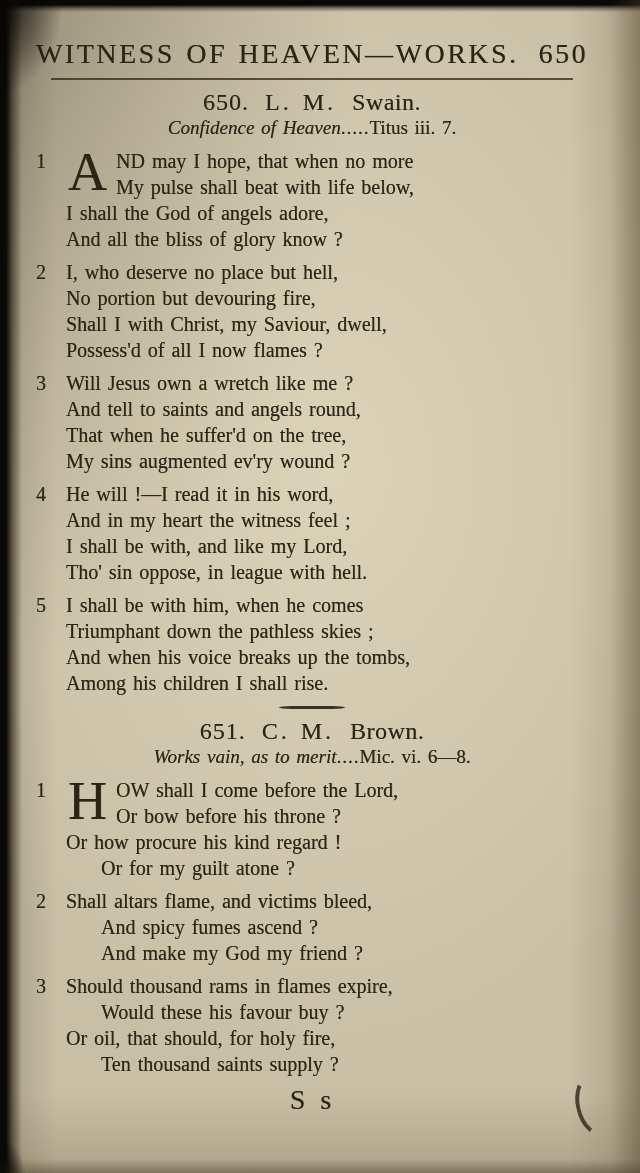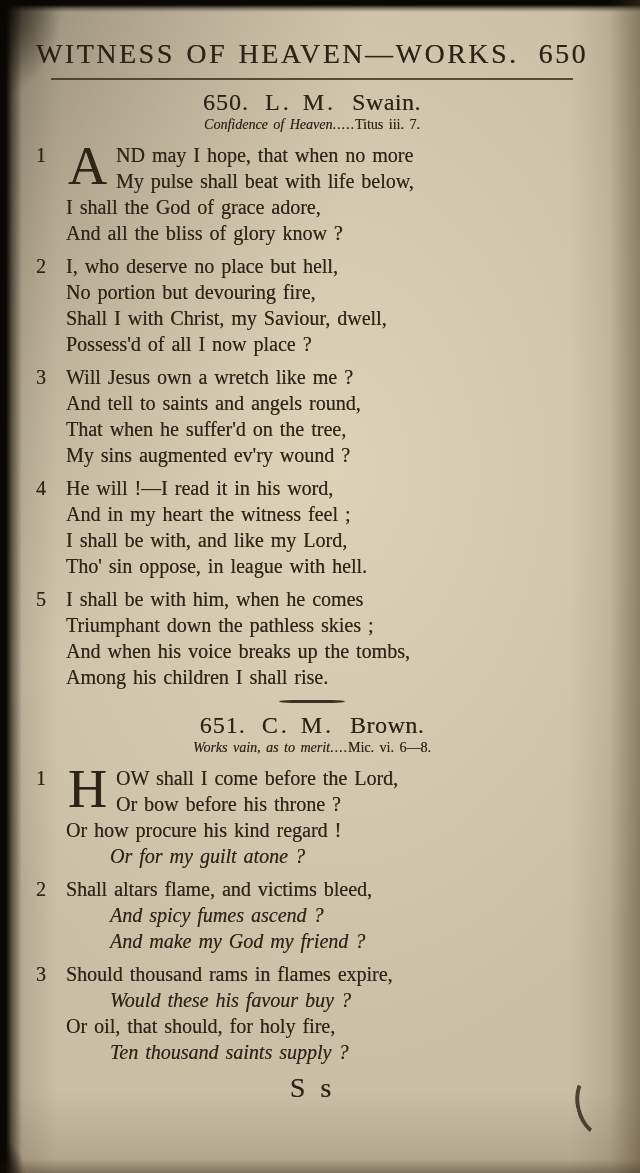--- a/index.html
+++ b/index.html
@@ -18,27 +18,27 @@
     text-shadow:0.3px 0.3px 0.6px rgba(43,33,18,0.55);
     word-spacing:2px;
   }
   .content{margin:0 44px 0 28px;position:relative;}
   .running-head{display:flex;justify-content:center;align-items:baseline;gap:20px;
     padding-top:38px;font-size:28px;letter-spacing:2.5px;}
   .head-rule{width:92%;height:2px;margin:8px auto 0;background:rgba(52,42,26,0.78);}
   .hymn-head{margin-top:9px;text-align:center;font-size:24px;letter-spacing:1px;}
   .hymn-head .hmeter{margin:12px 16px;letter-spacing:3px;font-family:Liberation Serif, serif;}
   .hauthor{letter-spacing:0.5px;}
-  .hymn-sub{text-align:center;font-size:14px;margin:1px 0 9px 0;}
+  .hymn-sub{text-align:center;font-size:19px;margin:1px 0 9px 0;}
   .sub-it{font-style:italic;}
   .sub-dots{letter-spacing:1px;}
   .verse{display:flex;margin:0 0 7px 8px;}
   .vnum{flex:none;width:30px;font-size:20px;padding-top:2px;}
   .vlines{flex:1;font-size:20px;line-height:26px;}
-  .vline.indent{margin-left:44px;font-style:italic;}
+  .vline.indent{margin-left:35px;}
   .dropcap{float:left;font-size:54px;line-height:43px;padding:3px 9px 0 2px;}
   .divider{width:66px;height:3px;margin:10px auto 9px;background:#3a3122;border-radius:40%/100%;}
   .signature{text-align:center;font-size:28px;margin-top:3px;letter-spacing:3px;}
   .edge{position:absolute;pointer-events:none;}
   .edge-top{top:0;left:0;right:0;height:12px;
     background:linear-gradient(180deg,#0a0805 0%,#0a0805 40%,rgba(15,12,7,0.4) 70%,rgba(15,12,7,0) 100%);}
   .edge-left{top:0;left:0;bottom:0;width:22px;
     background:linear-gradient(90deg,#0a0805 0%,#0b0906 28%,rgba(25,20,11,0.55) 55%,rgba(25,20,11,0) 100%);}
   .corner-tl{position:absolute;top:0;left:0;width:64px;height:96px;pointer-events:none;
     background:radial-gradient(ellipse at 0% 0%,rgba(8,6,3,0.9),rgba(8,6,3,0) 70%);}
@@ -65,31 +65,31 @@
     <main id="hymns">
         <section class="hymn">
           <div class="hymn-head"><span class="hnum">650.</span><span class="hmeter">L. M.</span><span class="hauthor">Swain.</span></div>
           <div class="hymn-sub"><span class="sub-it">Confidence of Heaven</span><span class="sub-dots">.....</span><span class="sub-ref">Titus iii. 7.</span></div>
           <div class="verse">
             <span class="vnum">1</span>
             <div class="vlines">
               <span class="dropcap">A</span>
               <div class="vline">ND may I hope, that when no more</div>
               <div class="vline">My pulse shall beat with life below,</div>
-              <div class="vline">I shall the God of grace adore,</div>
+              <div class="vline">I shall the God of angels adore,</div>
               <div class="vline">And all the bliss of glory know ?</div>
             </div>
           </div>
           <div class="verse">
             <span class="vnum">2</span>
             <div class="vlines">
               <div class="vline">I, who deserve no place but hell,</div>
               <div class="vline">No portion but devouring fire,</div>
               <div class="vline">Shall I with Christ, my Saviour, dwell,</div>
-              <div class="vline">Possess'd of all I now place ?</div>
+              <div class="vline">Possess'd of all I now flames ?</div>
             </div>
           </div>
           <div class="verse">
             <span class="vnum">3</span>
             <div class="vlines">
               <div class="vline">Will Jesus own a wretch like me ?</div>
               <div class="vline">And tell to saints and angels round,</div>
               <div class="vline">That when he suffer'd on the tree,</div>
               <div class="vline">My sins augmented ev'ry wound ?</div>
             </div>

